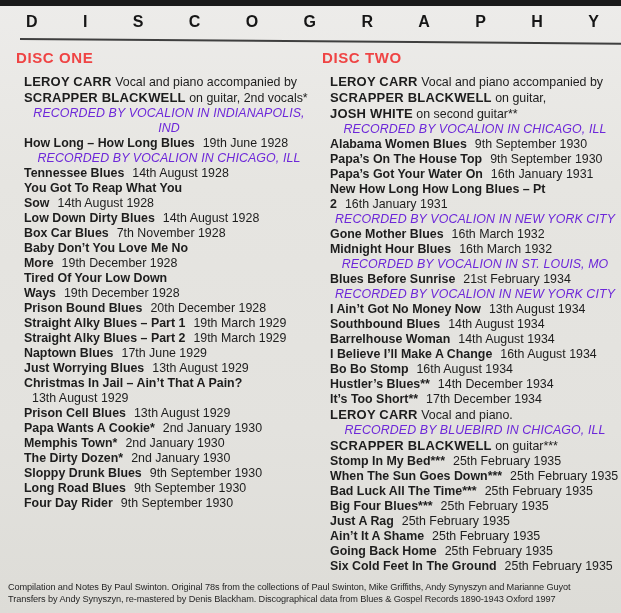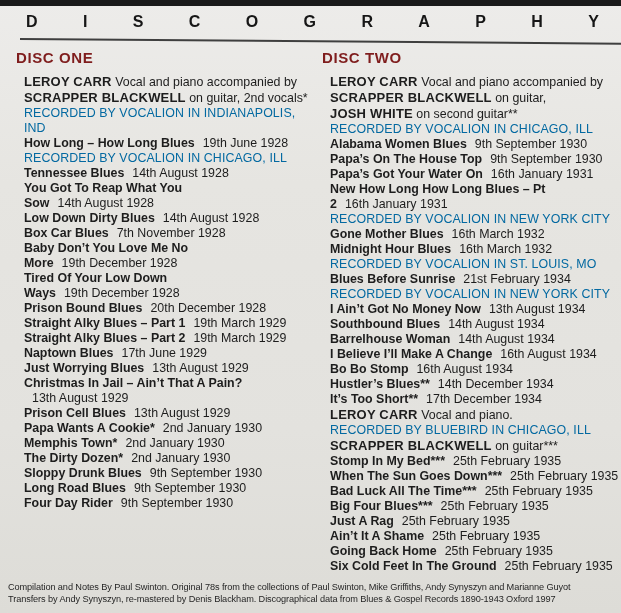--- a/index.html
+++ b/index.html
@@ -19,25 +19,25 @@
   }
   .header-rule {
     position:absolute; left:20px; right:-6px; bottom:1px;
     height:2px; background:#3f3f3f;
     transform:rotate(0.45deg); transform-origin:left center;
   }
   .columns { display:flex; padding:6px 0 0 16px; gap:8px; }
   .col { width:298px; }
   .disc-title {
     font-size:15px; font-weight:bold; letter-spacing:0.6px;
-    margin:2px 0 8px 0; color:#7f1d1d;
+    margin:2px 0 8px 0; color:#ef4444;
   }
   .entry { font-size:12.4px; line-height:15px;padding-left:8px; }
   .credit-name { font-weight:bold; font-size:13px; letter-spacing:0.2px; }
-  .recorded { color:#0369a1; letter-spacing:0.1px; }
+  .recorded { font-style:italic; color:#6d28d9; letter-spacing:0.1px;text-align:center; }
   .track-title { font-weight:bold; }
   .track-date { margin-left:8px; white-space:nowrap; }
   .footer {
     position:absolute; left:8px; right:2px; bottom:7px;
     font-size:9.2px; line-height:12.6px; color:#262626; letter-spacing:-0.1px;
   }
   .footer-line { white-space:nowrap; overflow:hidden; }
 </style>
 </head>
 <body>

